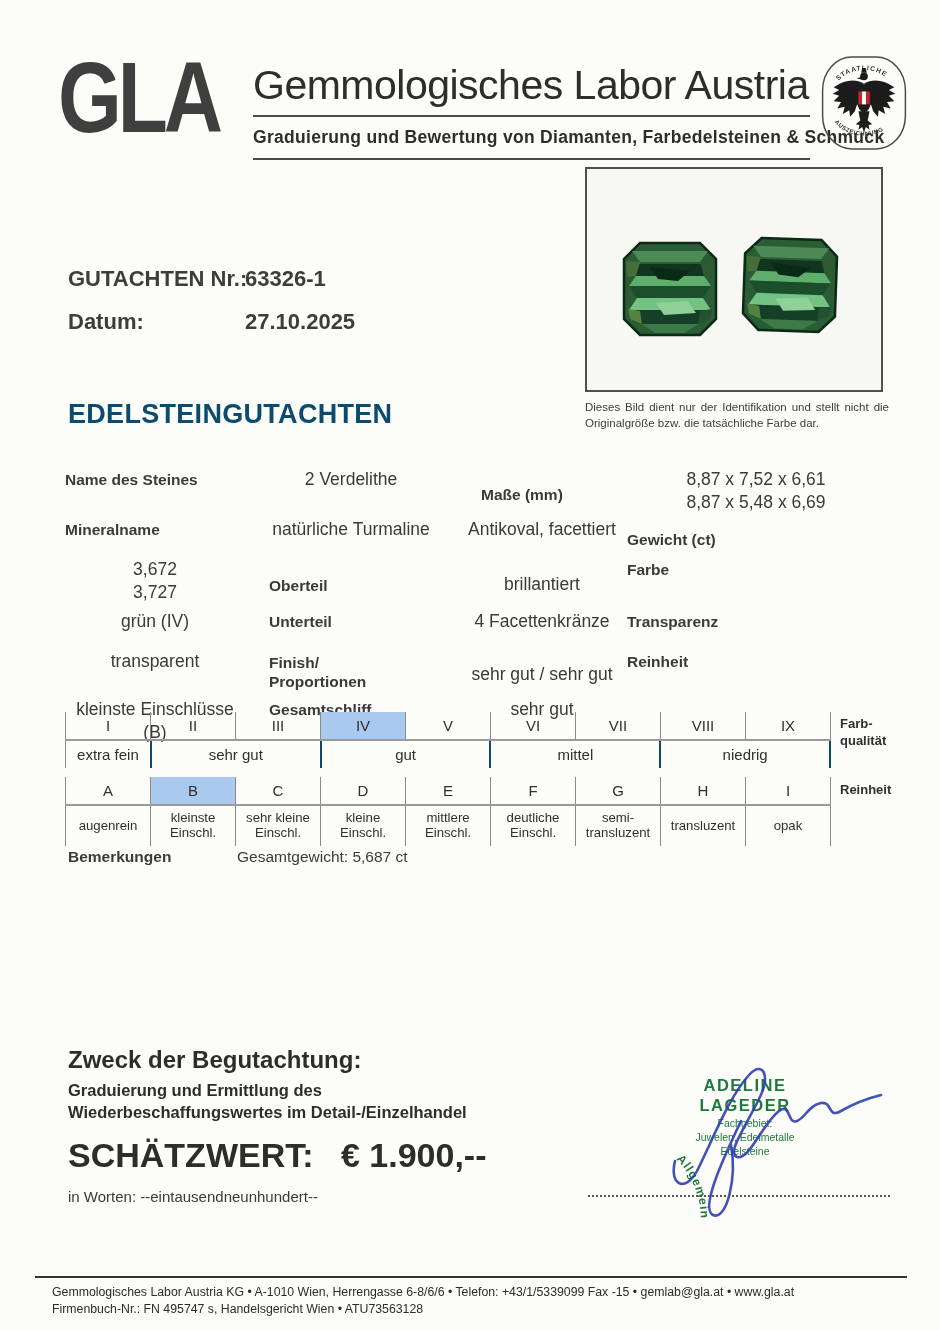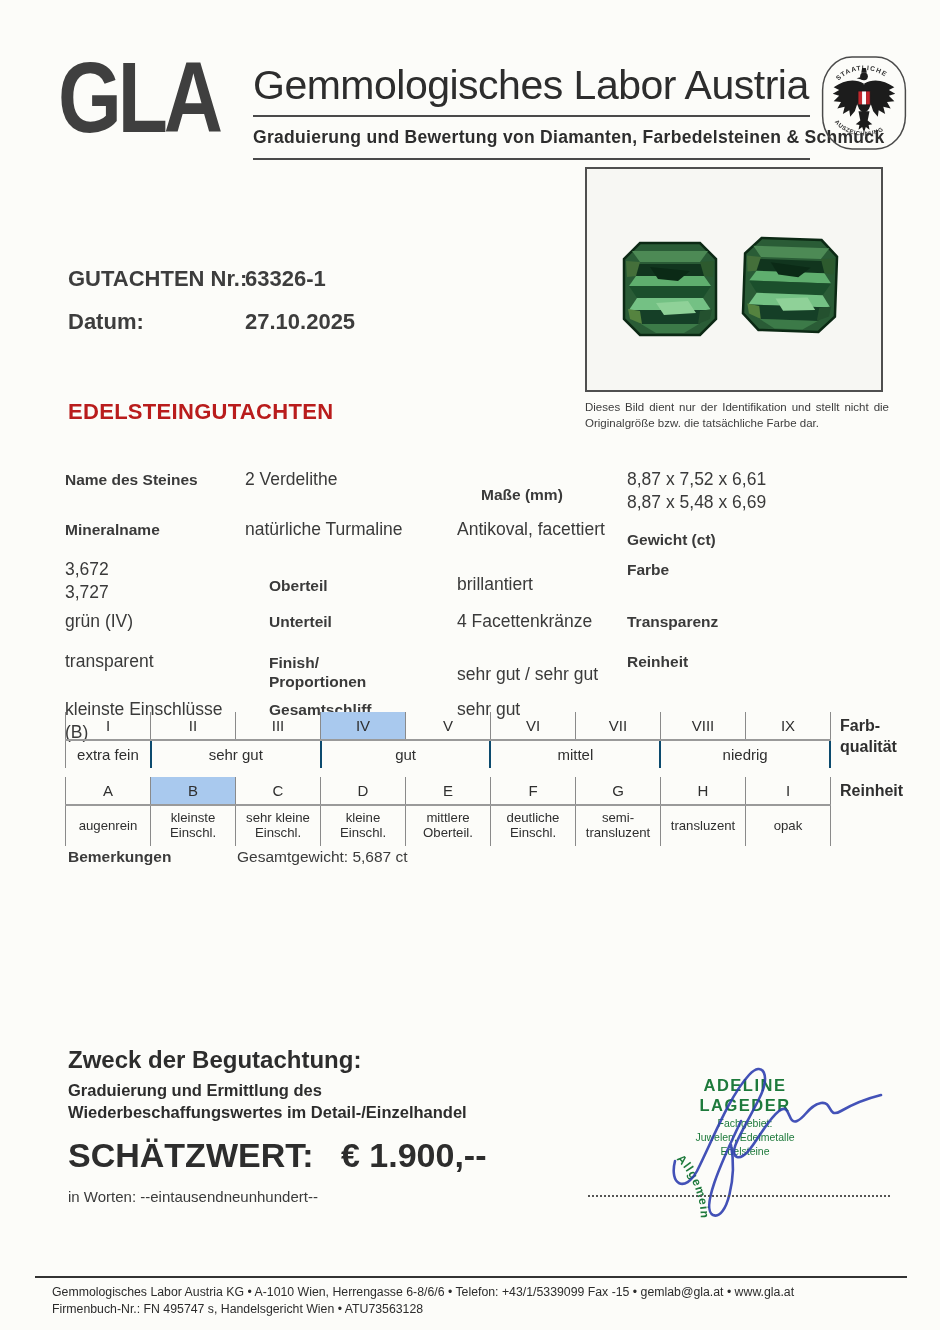--- a/index.html
+++ b/index.html
@@ -29,51 +29,51 @@
   
   .photo-box {
     position:absolute; left:585px; top:167px; width:298px; height:225px;
     border:2px solid #4f4f4f; background:#f6f6f2; box-sizing:border-box;
   }
   .photo-caption {
     position:absolute; left:585px; top:399px; width:304px;
     font-size:11.5px; line-height:1.4; text-align:justify; color:#3d3d3d;
   }
   
-  .doc-heading { position:absolute; left:68px; top:399px; font-size:22px; font-weight:bold; letter-spacing:0.3px; color:#b91c1c; }
+  .doc-heading { position:absolute; left:68px; top:399px; font-size:27px; font-weight:bold; letter-spacing:0.3px; color:#0c4a6e; }
   
   .specs {
     position:absolute; left:65px; top:468px; width:820px;
     display:grid; grid-template-columns:180px 212px 170px 258px;
     grid-template-rows:50px 40px 52px 40px 48px 36px;
   }
   .specs > div { align-self:start; }
   .spec-label { font-weight:bold; font-size:15.5px; color:#3a3a3a; padding-top:3px; }
   .spec-label.rcol { padding-left:24px; }
-  .spec-value { font-size:17.5px; text-align:left; color:#3a3a3a; line-height:1.3; }
+  .spec-value { font-size:17.5px; text-align:center; color:#3a3a3a; line-height:1.3; }
   .vcenter { align-self:center !important; }
   .preline { white-space:pre-line; line-height:1.25; }
   
   .gtable { position:absolute; left:65px; top:712px; width:766px; }
   .grow { display:flex; }
   .gcell {
     flex:1; display:flex; align-items:center; justify-content:center;
     font-size:15px; color:#2f2f2f; box-sizing:border-box;
     border-right:1px solid #8a8a8a; text-align:center;
   }
   .grow .gcell:first-child { border-left:1px solid #8a8a8a; }
   .gnum  { height:27px; border-bottom:2px solid #9a9a9a; }
   .ggroups { height:27px; }
   .ggroups .gcell { border-right:2px solid #0c4a6e; }
   .gletters { height:27px; border-bottom:2px solid #9a9a9a; margin-top:9px; }
   .gdesc { height:40px; }
   .gdesc .gcell { font-size:13.2px; line-height:1.12; padding:1px 2px; }
   .span2 { flex:2; }
   .hl { }
-  .gaxis { position:absolute; font-size:16px; font-weight:bold; color:#2f2f2f; }
+  .gaxis { position:absolute; font-size:13px; font-weight:bold; color:#2f2f2f; }
   .gaxis.farb { left:840px; top:716px; line-height:1.3; }
   .gaxis.rein { left:840px; top:782px; }
   
   .remarks-label { position:absolute; left:68px; top:848px; font-size:15.5px; font-weight:bold; }
   .remarks-text  { position:absolute; left:237px; top:848px; font-size:15.5px; }
   
   .purpose-head { position:absolute; left:68px; top:1046px; font-size:24px; font-weight:bold; color:#2d2d2d; }
   .purpose-body { position:absolute; left:68px; top:1080px; font-size:16.5px; font-weight:bold; line-height:1.32; color:#2d2d2d; }
   .value-line { position:absolute; left:68px; top:1136px; font-size:34px; font-weight:bold; color:#2d2d2d; }
   .value-line .amount { margin-left:18px; }
@@ -234,21 +234,21 @@
       <div class="gcell">F</div>
       <div class="gcell">G</div>
       <div class="gcell">H</div>
       <div class="gcell">I</div>
     </div>
     <div class="grow gdesc">
       <div class="gcell">augenrein</div>
       <div class="gcell">kleinste Einschl.</div>
       <div class="gcell">sehr kleine Einschl.</div>
       <div class="gcell">kleine Einschl.</div>
-      <div class="gcell">mittlere Oberteil.</div>
+      <div class="gcell">mittlere Einschl.</div>
       <div class="gcell">deutliche Einschl.</div>
       <div class="gcell">semi-transluzent</div>
       <div class="gcell">transluzent</div>
       <div class="gcell">opak</div>
     </div>
   </div>
   <div class="gaxis farb preline">Farb-
 qualität</div>
   <div class="gaxis rein">Reinheit</div>
 

